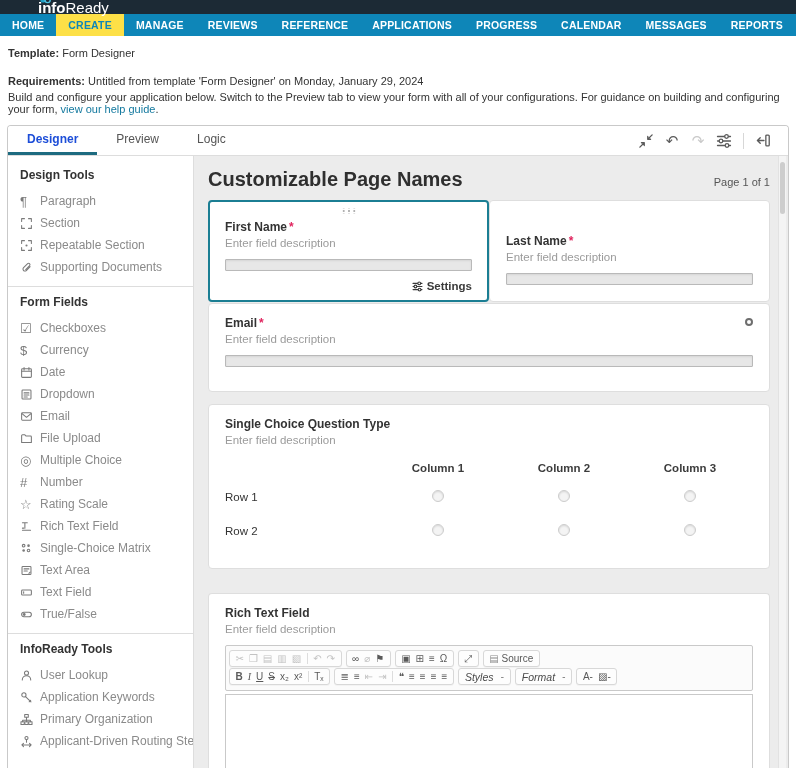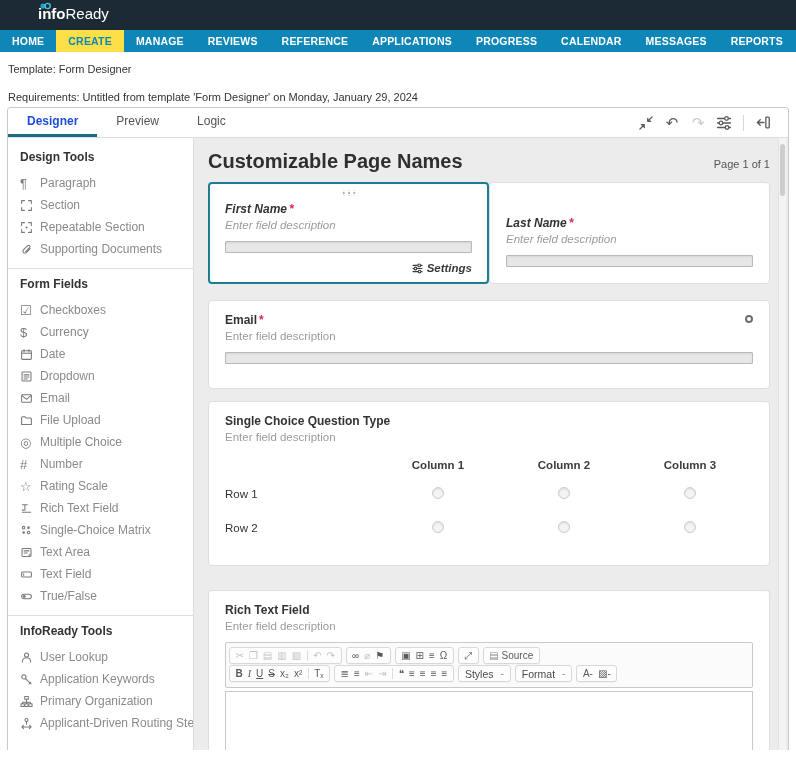--- a/index.html
+++ b/index.html
@@ -1,34 +1,34 @@
 <!DOCTYPE html>
 <html><head>
 <meta charset="utf-8">
 <style>
   * { box-sizing: border-box; margin: 0; padding: 0; }
   html,body { width:796px; height:770px; overflow:hidden; background:#fff;
     font-family:"Liberation Sans","DejaVu Sans",sans-serif; }
 
   
-  .topbar { height:30px; background:#1c2a35; display:flex; align-items:center; padding:0 0 3px 38px; }
+  .topbar { height:14px; background:#1c2a35; display:flex; align-items:flex-start; padding:0 0 3px 38px; }
   .logo { position:relative; color:#fff; font-size:15px; line-height:15px; }
   .logo-mark { position:absolute; top:-9px; left:1px; }
   .logo b { font-weight:bold; }
 
   
   .navbar { height:22px; background:#0e86b8; display:flex;text-align:right; }
   .nav-item { display:block; height:22px; line-height:22px; padding:0 12px; color:#fff;
     font-size:10.5px; font-weight:bold; letter-spacing:.2px; text-decoration:none; cursor:pointer; }
   .nav-item.active { background:#fde047; color:#0e86b8; }
 
   
   .meta { padding:11px 10px 0 8px; }
   .meta-line { font-size:11px; color:#333; }
-  .meta-line b { font-weight:normal; }
+  .meta-line b { font-weight:bold; }
   .line-template { margin-bottom:16px; }
   .line-req { margin-bottom:4px; }
   .line-build { font-size:11px; color:#333; margin-bottom:10px; }
   .help-link { color:#12789e; text-decoration:none; cursor:pointer; }
 
   
   .panel { margin:0 7px; height:643px; border:1px solid #c9c9c9; border-bottom:none;
     border-radius:4px 4px 0 0; overflow:hidden; background:#fff; display:flex; flex-direction:column; }
   .tabbar { height:30px; border-bottom:1px solid #ddd; display:flex; align-items:stretch; background:#fff; }
   .tabs { display:flex; }
@@ -52,21 +52,21 @@
   .s-lbl { font-size:12px; color:#8a8a8a; white-space:nowrap; }
 
   
   .canvas { flex:1; background:#ececec; position:relative; padding:12px 18px 0 14px; overflow:hidden; }
   .canvas-head { display:flex; align-items:baseline; margin-bottom:9px; }
   .canvas-title { font-size:20px; font-weight:bold; color:#2f2f2f; }
   .page-ind { margin-left:auto; font-size:11px; color:#555; }
 
   .card { background:#fff; border:1px solid #dedede; border-radius:4px; padding:12px 16px; cursor:pointer; }
   .card.selected { border:2px solid #1b7e93; padding:6px 15px 8px 15px; }
-  .row2 { display:flex; margin-bottom:16px;font-style:italic; }
+  .row2 { display:flex; margin-bottom:1px; }
   .row2 .card { flex:1; }
   .drag-dots { width:16px; height:6px; margin:0 auto 6px auto; cursor:grab;
     background-image:radial-gradient(circle,#aaa 1px,transparent 1.3px); background-size:5.3px 3.5px; background-position:center; }
   .f-label { font-size:12px; font-weight:bold; color:#333; }
   .req { color:#e0245e; margin-left:2px; }
   .f-desc { font-size:11.5px; color:#9b9b9b; margin-top:3px; }
   .f-input { height:12px; background:#e7e7e7; border:1px solid #b9b9b9; border-radius:1px;
     margin-top:10px; box-shadow:inset 0 1px 2px rgba(0,0,0,.08); }
   .settings-row { display:flex; justify-content:flex-end; align-items:center; margin-top:9px; gap:4px; cursor:pointer; }
   .settings-lbl { font-size:11.5px; font-weight:bold; color:#3a3a3a; }
@@ -93,21 +93,21 @@
   .ck-group { display:inline-flex; align-items:center; border:1px solid #d8d8d8; border-radius:3px;
     background:#fdfdfd; padding:1px 3px; margin-right:4px; height:17px; box-shadow:0 1px 0 rgba(0,0,0,.03); }
   .ck-btn { font-size:10px; color:#595959; padding:0 2.5px; line-height:13px; cursor:pointer; white-space:nowrap; }
   .ck-btn.disabled { color:#c3c3c3; }
   .ck-btn.sep { width:1px; height:11px; background:#ddd; padding:0; margin:0 3px; font-size:0; }
   .ck-btn[data-name="bold-button"] { font-weight:bold; }
   .ck-btn[data-name="italic-button"] { font-style:italic; font-family:"Liberation Serif",serif; }
   .ck-btn[data-name="underline-button"] { text-decoration:underline; }
   .ck-btn[data-name="strike-button"] { text-decoration:line-through; }
   .ck-btn[data-name="source-button"]::before { content:"▤ "; color:#8a8a8a; }
-  .ck-dd { padding:1px 6px; cursor:pointer; }
+  .ck-dd { padding:1px 6px; cursor:pointer;font-style:italic; }
   .ck-dd .dd-label { font-size:10.5px; color:#4a4a4a; }
   .ck-dd .dd-caret { font-size:10px; color:#8a8a8a; margin-left:7px; }
   .ck-content { margin-top:3px; background:#fff; border:1px solid #c9c9c9; height:140px; cursor:text; }
 
   
   .vscroll { position:absolute; top:0; right:2px; bottom:0; width:8px; background:#f4f4f4; border-left:1px solid #e2e2e2; }
   .vthumb { position:absolute; top:6px; left:1px; width:5px; height:52px; background:#cdcdcd; border-radius:3px; cursor:pointer; }
 </style>
 </head>
 <body>
@@ -134,20 +134,21 @@
     <a class="nav-item" data-name="nav-item-progress-reports">PROGRESS REPORTS</a>
     <a class="nav-item" data-name="nav-item-calendar">CALENDAR</a>
     <a class="nav-item" data-name="nav-item-messages">MESSAGES</a>
     <a class="nav-item" data-name="nav-item-reports">REPORTS</a>
     <a class="nav-item" data-name="nav-item-admin">ADMIN</a>
   </nav>
 
 <section class="meta" data-name="template-info">
   <p class="meta-line line-template" data-name="template-line"><b>Template:</b> <span>Form Designer</span></p>
   <p class="meta-line line-req" data-name="requirements-line"><b>Requirements:</b> <span>Untitled from template 'Form Designer' on Monday, January 29, 2024</span></p>
+  <p class="line-build" data-name="build-instructions"><span>Build and configure your application below. Switch to the Preview tab to view your form with all of your configurations. For guidance on building and configuring your form, </span><a class="help-link" data-name="help-guide-link">view our help guide</a><span>.</span></p>
 </section>
 
 <div class="panel" data-name="form-designer-panel">
 
   <div class="tabbar" data-name="designer-tabbar">
     <div class="tabs" data-name="designer-tabs">
         <div class="tab active" data-name="tab-designer">Designer</div>
         <div class="tab" data-name="tab-preview">Preview</div>
         <div class="tab" data-name="tab-logic">Logic</div>
       </div>

